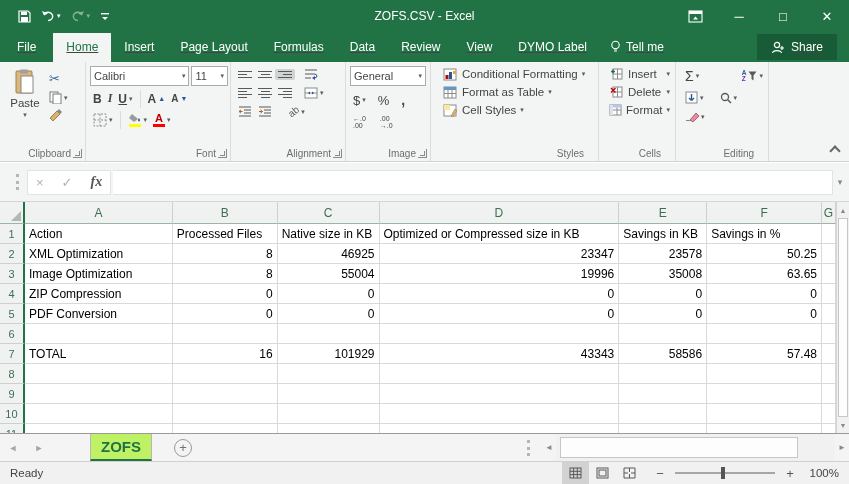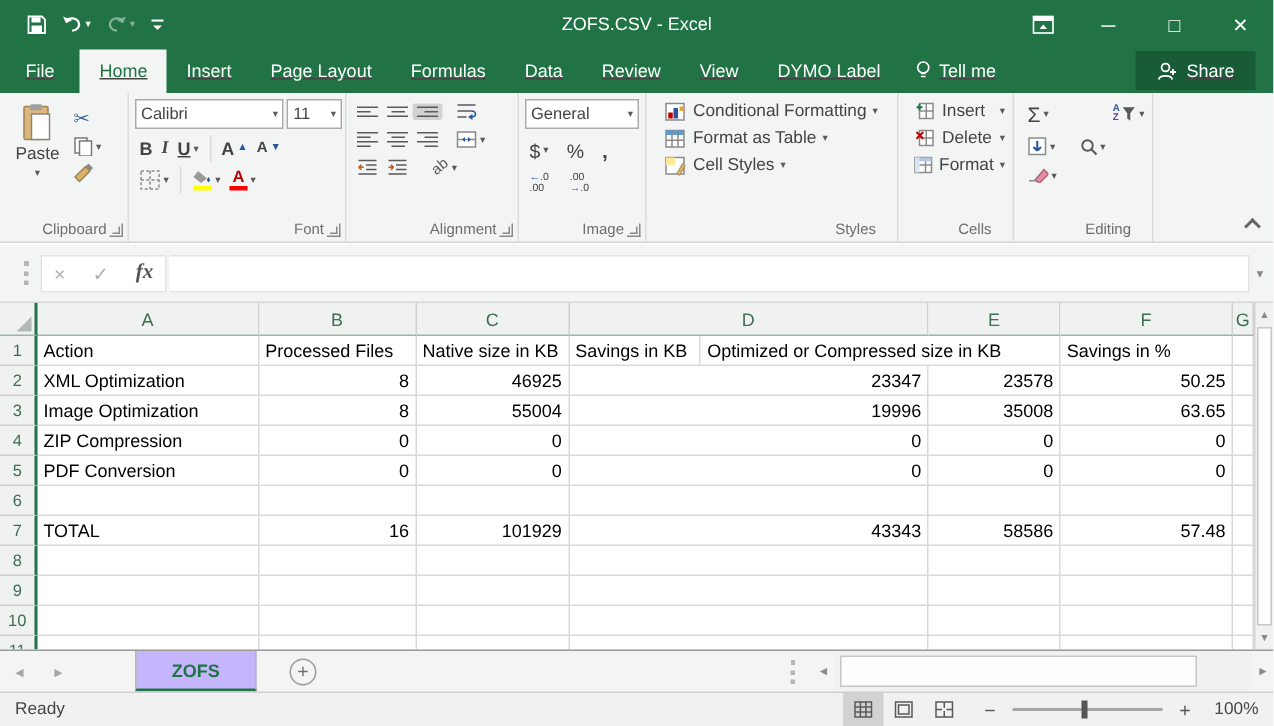--- a/index.html
+++ b/index.html
@@ -73,21 +73,21 @@
   .cell.num { justify-content:flex-end; }
 
   
   #vscroll { position:absolute; top:202px; right:0; width:13px; height:231px; background:#f1f1f1; border-left:1px solid #d4d4d4; display:flex; flex-direction:column; }
   .scr-btn { height:16px; display:flex; align-items:center; justify-content:center; font-size:7px; color:#8a8a8a; cursor:pointer; }
   #vthumb { flex:1; margin:0 1px; background:#fdfdfd; border:1px solid #c6c6c6; cursor:grab; }
 
   
   #sheetbar { position:absolute; top:433px; left:0; right:0; height:28px; background:#f4f4f4; border-top:1px solid #9a9a9a; display:flex; align-items:stretch; }
   .nav-arr { width:26px; display:flex; align-items:center; justify-content:center; color:#a5a5a5; font-size:9px; cursor:pointer; }
-  #sheet-tab { width:81px; background:#c4b5fd; border-right:1px solid #b7b7b7; border-left:1px solid #b7b7b7; border-bottom:2px solid #217346; display:flex; align-items:center; justify-content:center; color:#217346; font-weight:bold; font-size:12px; cursor:pointer; margin-left:38px; }
+  #sheet-tab { width:62px; background:#bef264; border-right:1px solid #b7b7b7; border-left:1px solid #b7b7b7; border-bottom:2px solid #217346; display:flex; align-items:center; justify-content:center; color:#217346; font-weight:bold; font-size:15px; cursor:pointer; margin-left:38px; }
   #add-sheet { width:18px; height:18px; border:1px solid #9a9a9a; border-radius:50%; color:#717171; display:flex; align-items:center; justify-content:center; font-size:13px; align-self:center; margin-left:22px; cursor:pointer; }
   #hscroll { margin-left:auto; display:flex; align-items:center; width:330px; }
   #hscroll .scr-btn { width:14px; height:100%; font-size:8px; }
   #htrack { flex:1; height:100%; background:#f1f1f1; position:relative; }
   #hthumb { position:absolute; left:4px; top:3px; bottom:3px; width:238px; background:#fdfdfd; border:1px solid #c6c6c6; cursor:grab; }
 
   
   #statusbar { position:absolute; top:461px; left:0; right:0; height:23px; background:#f1f1f1; border-top:1px solid #d0d0d0; display:flex; align-items:center; }
   #status-ready { padding-left:10px; font-size:11.5px; color:#444; }
   .view-btns { margin-left:auto; display:flex; height:100%; }
@@ -541,22 +541,22 @@
         <div class="col-hdr" style="width: 240px;">D</div>
         <div class="col-hdr" style="width: 88px;">E</div>
         <div class="col-hdr" style="width: 115px;">F</div>
         <div class="col-hdr" style="width: 14px;">G</div>
       </div>
       <div class="grid-row">
         <div class="row-hdr">1</div>
         <div class="cell" style="width: 148px;">Action</div>
         <div class="cell" style="width: 105px;">Processed Files</div>
         <div class="cell" style="width: 102px;">Native size in KB</div>
+        <div class="cell" style="width: 240px;">Optimized or Compressed size in KB</div>
         <div class="cell" style="width: 88px;">Savings in KB</div>
-        <div class="cell" style="width: 240px;">Optimized or Compressed size in KB</div>
         <div class="cell" style="width: 115px;">Savings in %</div>
         <div class="cell" style="width: 14px;"></div>
       </div>
       <div class="grid-row">
         <div class="row-hdr">2</div>
         <div class="cell" style="width: 148px;">XML Optimization</div>
         <div class="cell num" style="width: 105px;">8</div>
         <div class="cell num" style="width: 102px;">46925</div>
         <div class="cell num" style="width: 240px;">23347</div>
         <div class="cell num" style="width: 88px;">23578</div>

